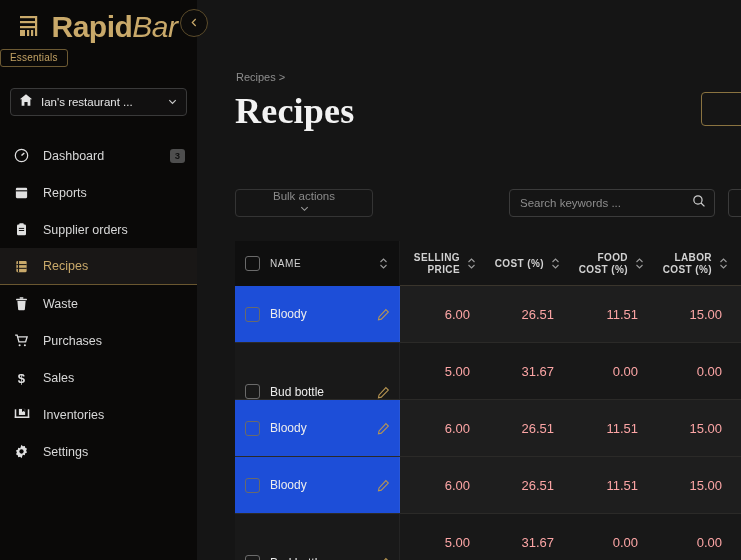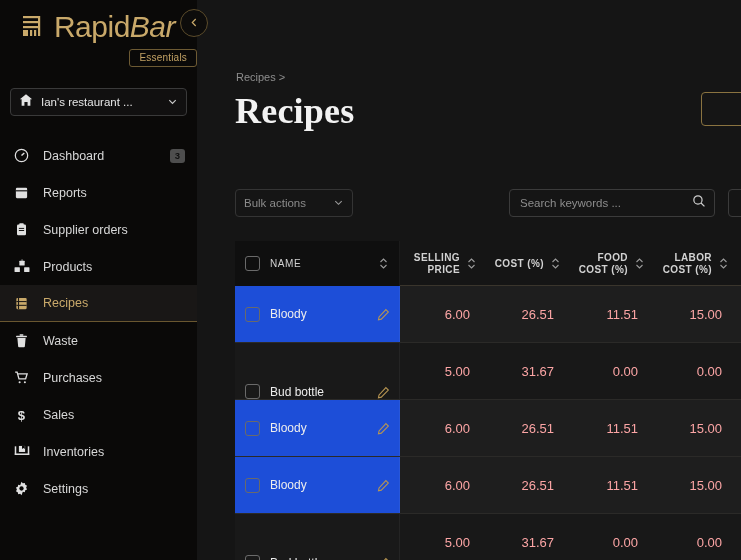--- a/index.html
+++ b/index.html
@@ -24,23 +24,23 @@
     display: flex; align-items: center; justify-content: center;
     padding-top: 10px;
   }
   .logo { display: flex; align-items: flex-end; gap: 2px; }
   .logo-mark { display:block; margin-right: 4px; }
   .logo-text {
     font-family: "Liberation Sans", sans-serif;
     font-size: 30px; line-height: 30px; letter-spacing: -0.5px;
     color: #c9a96a;
   }
-  .logo-text b { font-weight: 400; margin-top: 20px; }
+  .logo-text b { font-weight: 700; margin-top: 20px; }
   .logo-text span { font-weight: 400; color: #c9a96a; font-style: italic; }
-  .essentials-wrap { display: flex; justify-content: flex-end; margin-top: 5px; }
+  .essentials-wrap { display: flex; justify-content: flex-start; margin-top: 5px; }
   .essentials {
     border: 1px solid #6d5a33;
     color: #c2a264;
     font-size: 10px;
     padding: 2px 9px 3px;
     border-radius: 3px;
     letter-spacing: .2px;
   }
   .restaurant-select {
     margin: 21px 10px 0 10px;
@@ -123,26 +123,26 @@
     position: absolute; right: -22px; top: 92px;
     width: 62px; height: 34px;
     border: 1px solid #8a7340;
     border-radius: 4px;
     background: #151515;
   }
 
   .toolbar { position: absolute; left: 38px; top: 189px; right: 0; height: 28px; }
   .bulk-actions {
     position: absolute; left: 0; top: 0;
-    width: 118px; height: 28px;
+    width: 138px; height: 28px;
     border: 1px solid #343434;
     border-radius: 4px;
     display: flex; align-items: center;
     padding: 0 8px;
-    color: #8b8b8b; font-size: 11.5px;
+    color: #8b8b8b; font-size: 11.5px; flex-direction: column;
   }
   .bulk-actions .ba-label { flex: 1; }
   .search-box {
     position: absolute; left: 274px; top: 0;
     width: 206px; height: 28px;
     border: 1px solid #3b3b3b;
     border-radius: 4px;
     display: flex; align-items: center;
     padding: 0 8px 0 10px;
     background: #151515;
@@ -301,31 +301,20 @@
           <svg width="15" height="15" viewBox="0 0 16 16" fill="#e0e0e0">
             <rect x="3.2" y="2.6" width="9.6" height="11.4" rx="1.3"></rect>
             <rect x="5.6" y="1.2" width="4.8" height="2.6" rx="0.8"></rect>
             <rect x="5.2" y="6.3" width="5.6" height="1" fill="#0a0908"></rect>
             <rect x="5.2" y="8.6" width="5.6" height="1" fill="#0a0908"></rect>
           </svg>
         </span>
         <span class="nav-label">Supplier orders</span>
       </div>
 
-      <div class="nav-item">
-        <span class="nav-ico">
-          <svg width="16" height="15" viewBox="0 0 18 16" fill="#e0e0e0">
-            <rect x="6" y="1.5" width="6" height="5.4" rx=".6"></rect>
-            <rect x="0.6" y="8.8" width="6" height="5.4" rx=".6"></rect>
-            <rect x="11.4" y="8.8" width="6" height="5.4" rx=".6"></rect>
-            <rect x="8.6" y="0" width="0.9" height="1.6"></rect>
-          </svg>
-        </span>
-        <span class="nav-label">Products</span>
-      </div>
 
       <div class="nav-item active">
         <span class="nav-ico">
           <svg width="15" height="15" viewBox="0 0 16 16" fill="#c9a96a">
             <rect x="2.5" y="2" width="11" height="12" rx="1.2"></rect>
             <rect x="2.5" y="5.4" width="11" height="1.1" fill="#191716"></rect>
             <rect x="2.5" y="9.4" width="11" height="1.1" fill="#191716"></rect>
             <rect x="4.2" y="2" width="1.2" height="12" fill="#191716"></rect>
           </svg>
         </span>

